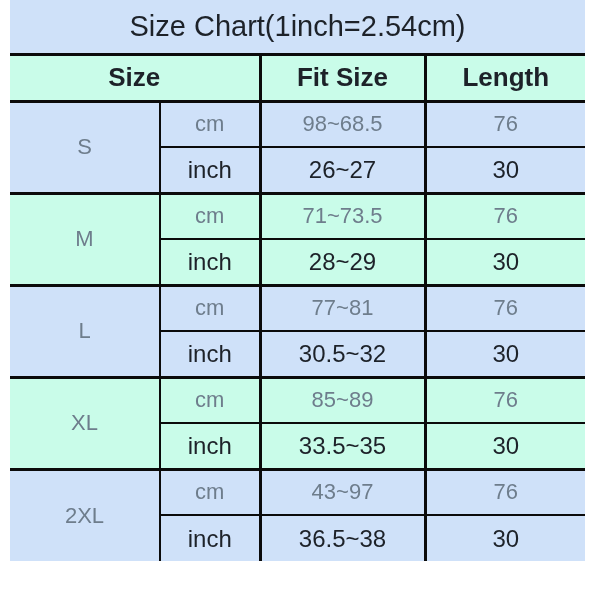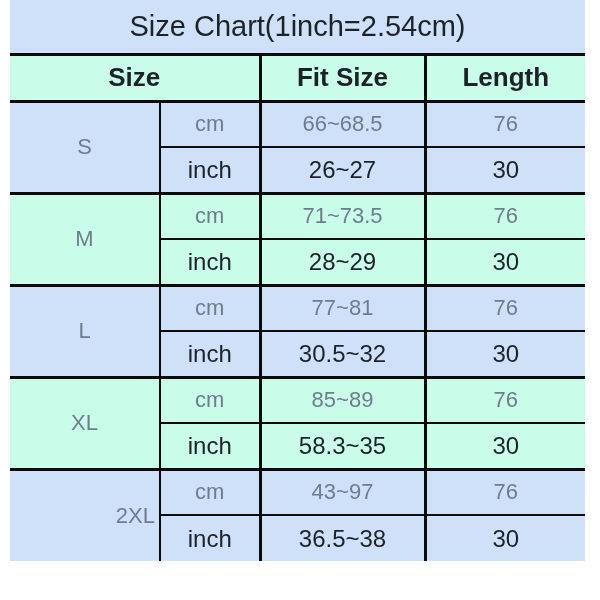--- a/index.html
+++ b/index.html
@@ -80,21 +80,21 @@
     font-size: 22px;
     color: var(--muted_text);
   }
   tr.cm-row td.sub-divider { border-bottom: 2px solid var(--border); }
   tr.inch-row td {
     font-size: 24px;
     color: var(--text);
     border-bottom: 3px solid var(--border);
   }
   tr.inch-row.last td { border-bottom: none; }
-  tr.cm-row.last-sec td.size-label { border-bottom: none; text-align: right; }
+  tr.cm-row.last-sec td.size-label { border-bottom: none; }
 </style>
 </head>
 <body>
 
 <table class="size-chart">
   <colgroup>
     <col class="c-size">
       <col class="c-unit">
       <col class="c-waist">
       <col class="c-length">
@@ -107,21 +107,21 @@
 
   <tr class="header-row">
     <th colspan="2" class="h-size">Size</th>
     <th class="h-waist">Fit Size</th>
     <th class="h-length">Length</th>
   </tr>
 
   <tr class="cm-row sec-blue">
     <td rowspan="2" class="size-label">S</td>
     <td class="unit-cell sub-divider">cm</td>
-    <td class="waist-cell sub-divider">66~68.5</td>
+    <td class="waist-cell sub-divider">98~68.5</td>
     <td class="length-cell sub-divider">76</td>
   </tr>
   <tr class="inch-row sec-blue">
     <td class="unit-cell">inch</td>
     <td class="waist-cell">26~27</td>
     <td class="length-cell">30</td>
   </tr>
 
   <tr class="cm-row sec-green">
     <td rowspan="2" class="size-label">M</td>
@@ -148,21 +148,21 @@
   </tr>
 
   <tr class="cm-row sec-green">
     <td rowspan="2" class="size-label">XL</td>
     <td class="unit-cell sub-divider">cm</td>
     <td class="waist-cell sub-divider">85~89</td>
     <td class="length-cell sub-divider">76</td>
   </tr>
   <tr class="inch-row sec-green">
     <td class="unit-cell">inch</td>
-    <td class="waist-cell">58.3~35</td>
+    <td class="waist-cell">33.5~35</td>
     <td class="length-cell">30</td>
   </tr>
 
   <tr class="cm-row sec-blue last-sec">
     <td rowspan="2" class="size-label">2XL</td>
     <td class="unit-cell sub-divider">cm</td>
     <td class="waist-cell sub-divider">43~97</td>
     <td class="length-cell sub-divider">76</td>
   </tr>
   <tr class="inch-row sec-blue last">

